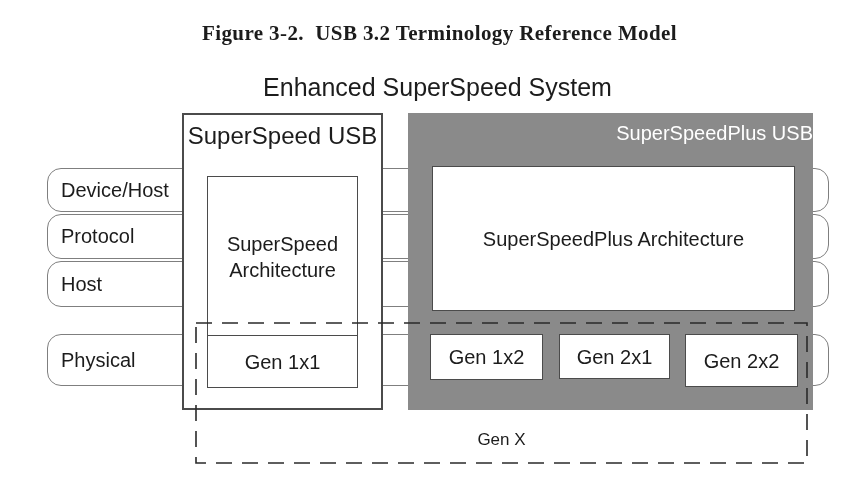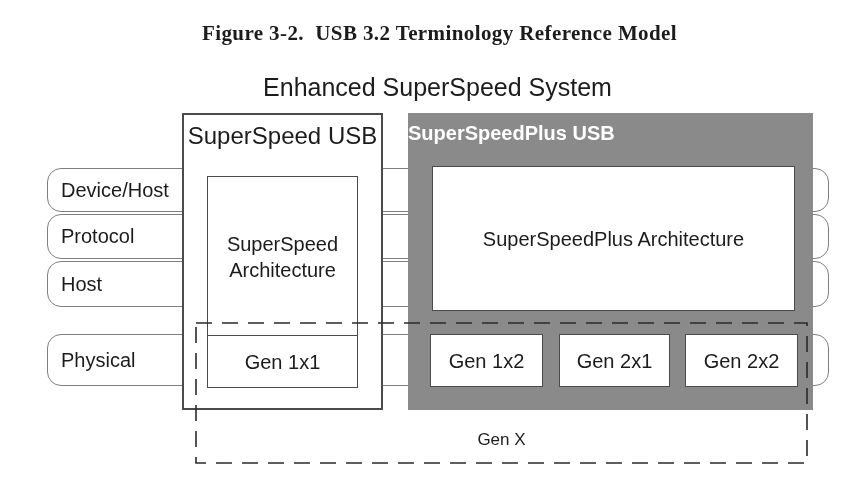--- a/index.html
+++ b/index.html
@@ -78,45 +78,44 @@
   .ssp-box {
     position: absolute;
     left: 408px; top: 113px;
     width: 405px; height: 297px;
     background: var(--gray-fill, #8a8a8a);
     box-sizing: border-box;
     z-index: 2;
   }
   .ssp-box-title {
     margin-top: 9px;
-    text-align: left;
+    text-align: right;
     font-size: 20px;
     color: var(--plus-title-text, #ffffff);
-    font-weight: bold;
   }
 
   
   .inner-box {
     position: absolute;
     background: #ffffff;
     border: 1.5px solid var(--box-border, #4b4b4b);
     box-sizing: border-box;
     display: flex;
     align-items: center;
     justify-content: center;
     text-align: center;
     font-size: 20px;
     line-height: 26px;
     z-index: 3;
   }
   .ss-arch  { left: 207px; top: 176px; width: 151px; height: 161px; }
   .ssp-arch { left: 432px; top: 166px; width: 363px; height: 145px; border-width: 1px; }
   .gen-1x1  { left: 207px; top: 335px; width: 151px; height: 53px; }
-  .gen-1x2  { left: 430px; top: 334px; width: 113px; height: 53px; border-width: 1px; }
-  .gen-2x1  { left: 559px; top: 334px; width: 111px; height: 53px; border-width: 1px; }
+  .gen-1x2  { left: 430px; top: 334px; width: 113px; height: 46px; border-width: 1px; }
+  .gen-2x1  { left: 559px; top: 334px; width: 111px; height: 45px; border-width: 1px; }
   .gen-2x2  { left: 685px; top: 334px; width: 113px; height: 53px; border-width: 1px; }
 
   
   .genx-rect {
     position: absolute;
     left: 195px; top: 322px;
     z-index: 4;
     pointer-events: none;
   }
   .genx-rect rect {

